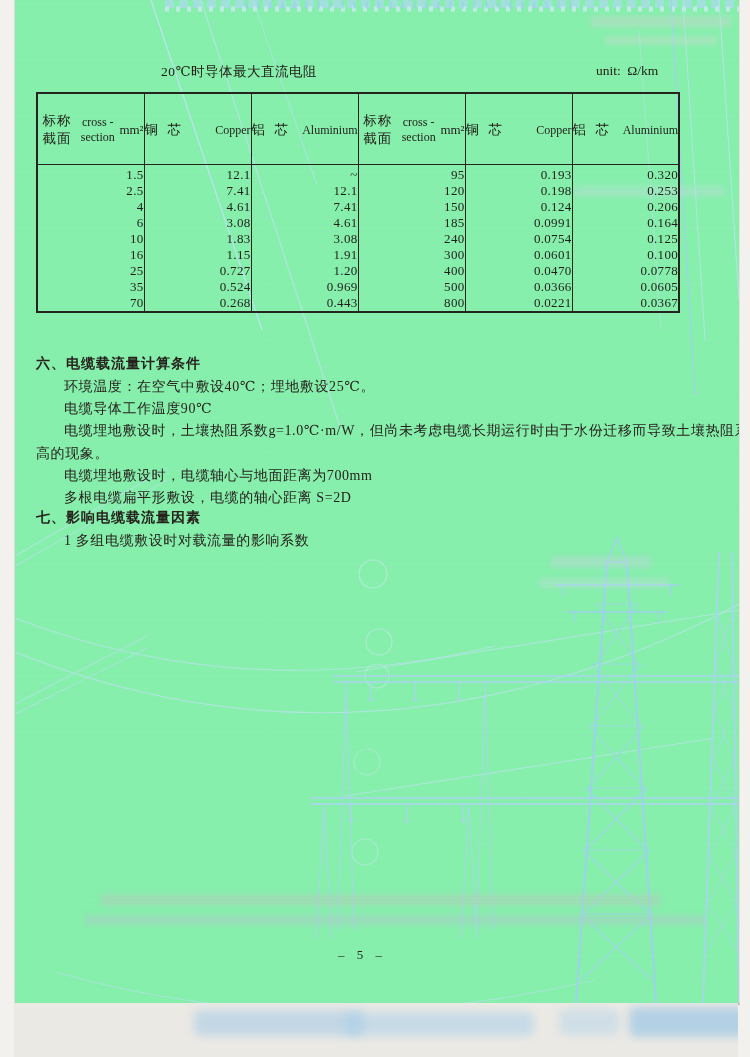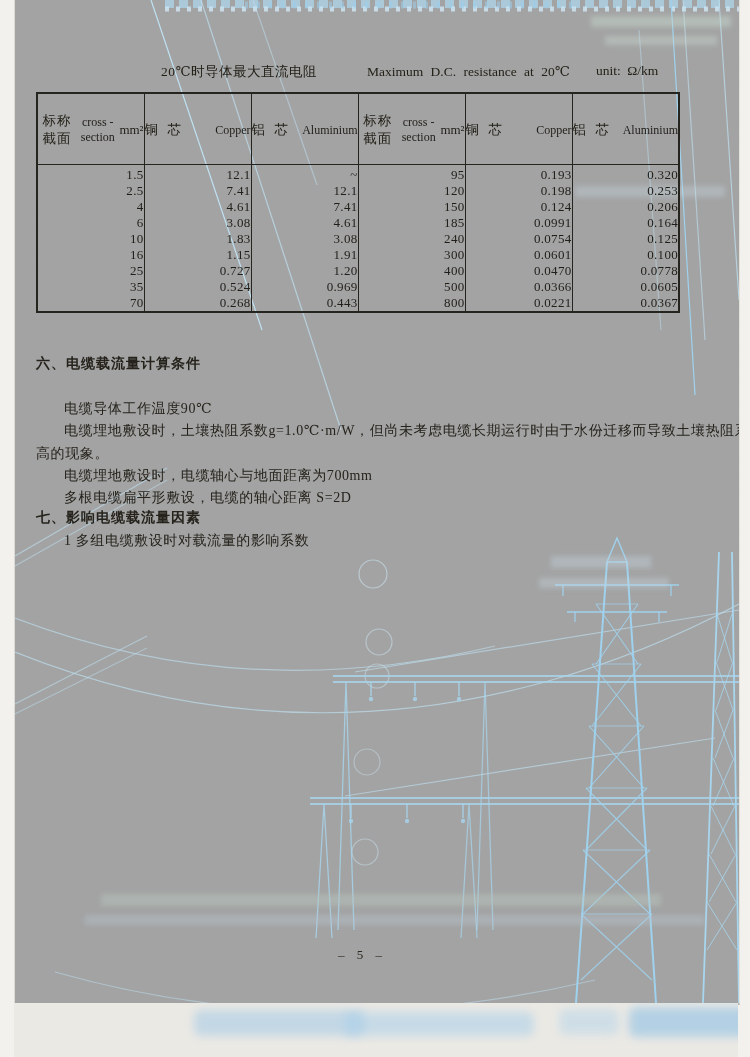--- a/index.html
+++ b/index.html
@@ -4,21 +4,21 @@
 <style>
   html,body{margin:0;padding:0;}
   body{
     width:750px;height:1057px;position:relative;overflow:hidden;
     background:#f2f1ed;
     font-family:"Liberation Serif","DejaVu Serif",serif;
   }
   
   .page{
     position:absolute;left:14px;top:0;width:724px;height:1003px;
-    background:#a3a3a3;
+    background:#86efac;
     border-left:1px solid #dcdad3;
     border-right:1px solid #e3e1da;
     border-bottom:2px solid #b9b6ae;
     overflow:hidden;
   }
   .page-texture{
     position:absolute;inset:0;pointer-events:none;
     background:repeating-linear-gradient(to bottom,
       rgba(160,190,205,0.045) 0 1px, rgba(0,0,0,0) 1px 7px);
   }
@@ -164,21 +164,20 @@
       <rect x="524" y="578" width="130" height="10" fill="#ccdae2" opacity="0.35"></rect>
       <rect x="86" y="894" width="560" height="12" fill="#b8c8bf" opacity="0.45"></rect>
       <rect x="70" y="915" width="620" height="10" fill="#b6c6cf" opacity="0.4"></rect>
     </g>
   </svg>
 
   <div class="page-texture"></div>
 
   <div class="title-row">
     <span class="title-cn">20℃时导体最大直流电阻</span>
-    <span class="title-en">Maximum D.C. resistance at 20℃</span>
     <span class="title-unit">unit:  Ω/km</span>
   </div>
 
   <table class="res-table">
     <colgroup>
         <col>
         <col>
         <col>
         <col>
         <col>
@@ -296,20 +295,21 @@
           <td>0.268</td>
           <td>0.443</td>
           <td>800</td>
           <td>0.0221</td>
           <td>0.0367</td>
         </tr>
       </tbody>
   </table>
 
   <div class="txt bold" style="top:355px;left:21px">六、电缆载流量计算条件</div>
+  <div class="txt" style="top:378px;left:49px">环境温度：在空气中敷设40℃；埋地敷设25℃。</div>
   <div class="txt" style="top:400px;left:49px">电缆导体工作温度90℃</div>
   <div class="txt" style="top:422px;left:49px">电缆埋地敷设时，土壤热阻系数g=1.0℃·m/W，但尚未考虑电缆长期运行时由于水份迁移而导致土壤热阻系数升</div>
   <div class="txt" style="top:445px;left:21px">高的现象。</div>
   <div class="txt" style="top:467px;left:49px">电缆埋地敷设时，电缆轴心与地面距离为700mm</div>
   <div class="txt" style="top:489px;left:49px">多根电缆扁平形敷设，电缆的轴心距离 S=2D</div>
 
   <div class="txt bold" style="top:509px;left:21px">七、影响电缆载流量因素</div>
   <div class="txt" style="top:532px;left:49px">1 多组电缆敷设时对载流量的影响系数</div>
 
   <div class="page-number">– 5 –</div>

